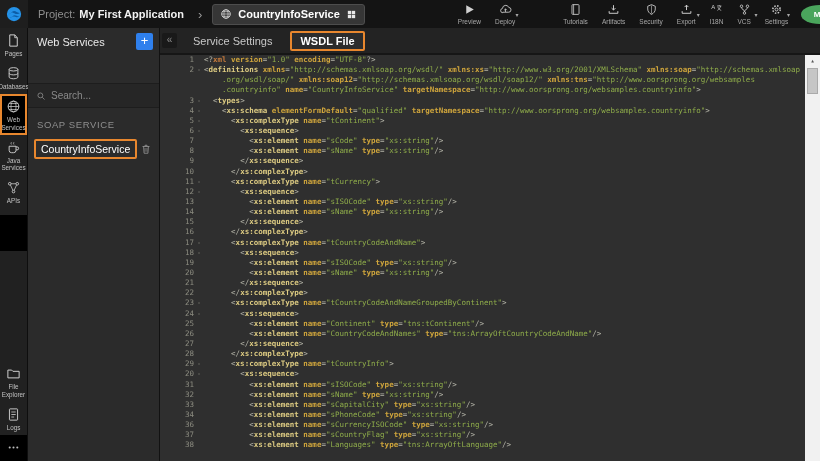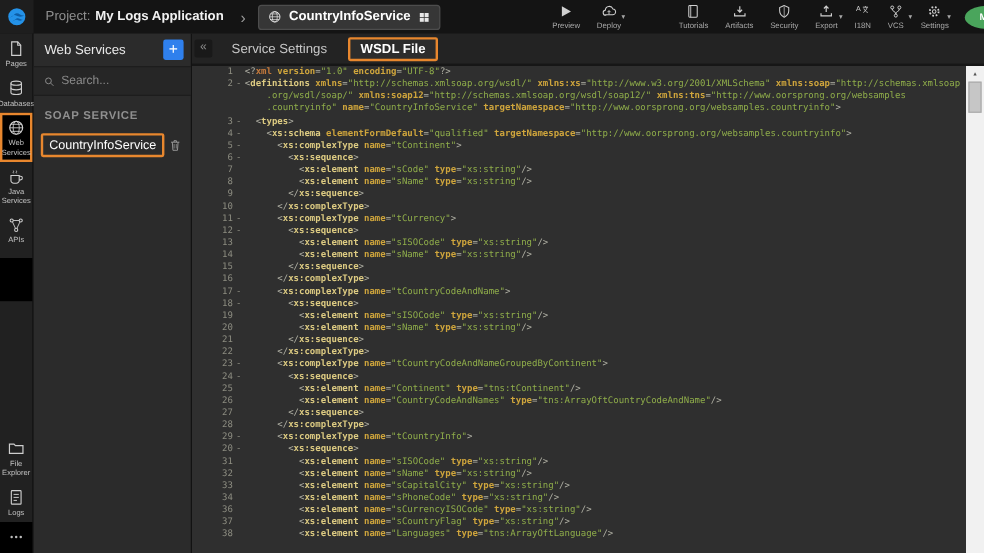--- a/index.html
+++ b/index.html
@@ -44,25 +44,25 @@
   .rail-dots { background:#000; color:#bdbdbd; display:flex; justify-content:center;
     padding:6px 0 7px; }
 
   
   .panel { width:132px; background:#2b2b2b; border-right:1px solid #121212; display:flex; flex-direction:column; }
   .panel-head { height:27px; display:flex; align-items:center; padding:0 6px 0 9px; }
   .panel-title { font-size:11px; color:#e9e9e9; }
   .add-btn { margin-left:auto; width:17px; height:17px; background:#2F80ED; color:#fff; border-radius:2px;
     font-size:13px; line-height:15px; text-align:center; cursor:pointer; }
   .search-row { height:25px; background:#262626; border-top:1px solid #1d1d1d; border-bottom:1px solid #1d1d1d;
-    display:flex; align-items:center; padding:0 8px; gap:5px; color:#8a8a8a; }
+    display:flex; align-items:center; padding:0 8px; gap:5px; color:#8a8a8a;margin-top:28px; }
   .search-row input { background:transparent; border:none; outline:none; color:#cccccc;
     font-size:10px; width:90px; font-family:"Liberation Sans",sans-serif; }
   .search-row input::placeholder { color:#8a8a8a; }
-  .sec-label { font-size:9.5px; color:#8f8f8f; letter-spacing:.6px; padding:11px 9px 7px;font-weight:bold; }
+  .sec-label { font-size:9.5px; color:#8f8f8f; letter-spacing:.6px; padding:11px 9px 7px; }
   .svc-row { display:flex; align-items:center; padding:2px 7px 2px 6px; }
   .svc-name { font-size:10.5px; color:#fff; padding:2px 5px; border-radius:2px; white-space:nowrap; }
   .svc-name.sel { border:2px solid #E8872E; }
   .svc-trash { margin-left:auto; color:#9f9f9f; cursor:pointer; }
 
   
   .main { flex:1; display:flex; flex-direction:column; min-width:0; }
   .tabbar { height:27px; background:#232323; border-bottom:2px solid #161616;
     display:flex; align-items:center; }
   .collapse-btn { width:15px; height:15px; background:#191919; color:#8f8f8f; font-size:10px;
@@ -92,21 +92,21 @@
 
 <div class="topbar">
   <div class="logo-tile">
     <svg width="18" height="18" viewBox="0 0 24 24">
       <circle cx="12" cy="12" r="9.5" fill="#2492e8"></circle>
       <path d="M4 13c4-1 5-5 8-5s4.5 3 8 2.5c-1 .8-4 2-6.5 1S9.5 9 7 11s-3 2-3 2z" fill="#0d5da6"></path>
       <path d="M6 17c3.5-.5 4.5-3.5 7-3.5 2.2 0 3.5 2 6 1.6-1.5 1.4-3.8 1.6-5.6.7-2.1-1-3.5-.4-4.7.6-1 .8-2.7.6-2.7.6z" fill="#0d5da6"></path>
     </svg>
   </div>
   <div class="proj">
-    <span>Project:</span><b>My Logs Application</b>
+    <span>Project:</span><b>My First Application</b>
   </div>
   <span class="crumb">›</span>
   <div class="tb-tab">
     <svg width="12" height="12" viewBox="0 0 24 24">
         <circle cx="12" cy="12" r="8.6" fill="none" stroke="currentColor" stroke-width="1.6"></circle>
         <ellipse cx="12" cy="12" rx="4.1" ry="8.6" fill="none" stroke="currentColor" stroke-width="1.2"></ellipse>
         <path d="M3.4 12h17.2M5 7.3h14M5 16.7h14" stroke="currentColor" stroke-width="1.2"></path>
       </svg>
     <span class="tname">CountryInfoService</span>
     <svg width="11" height="11" viewBox="0 0 24 24">

